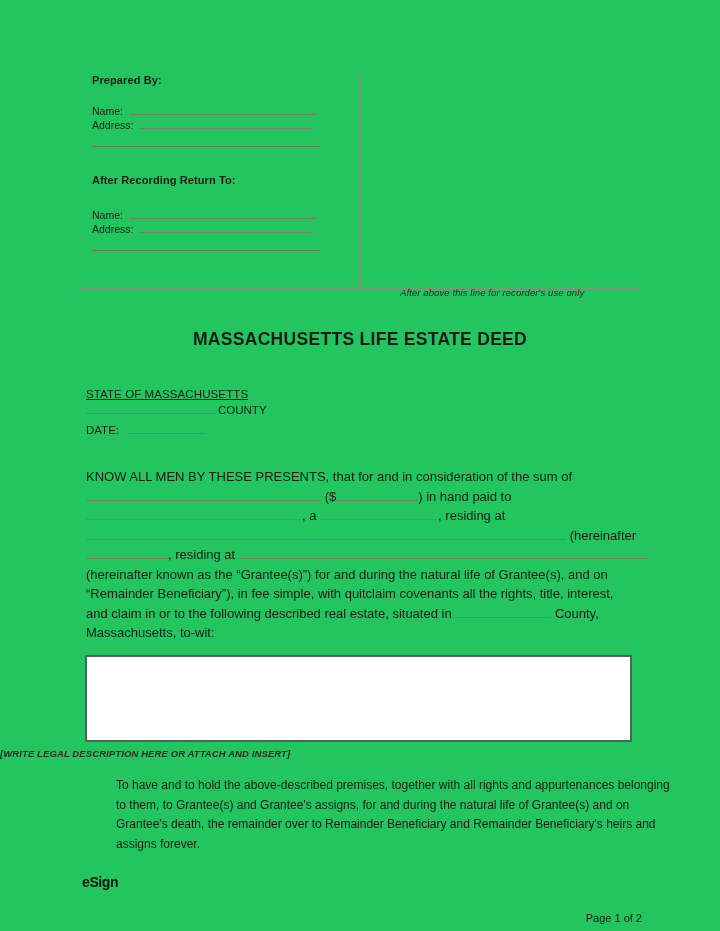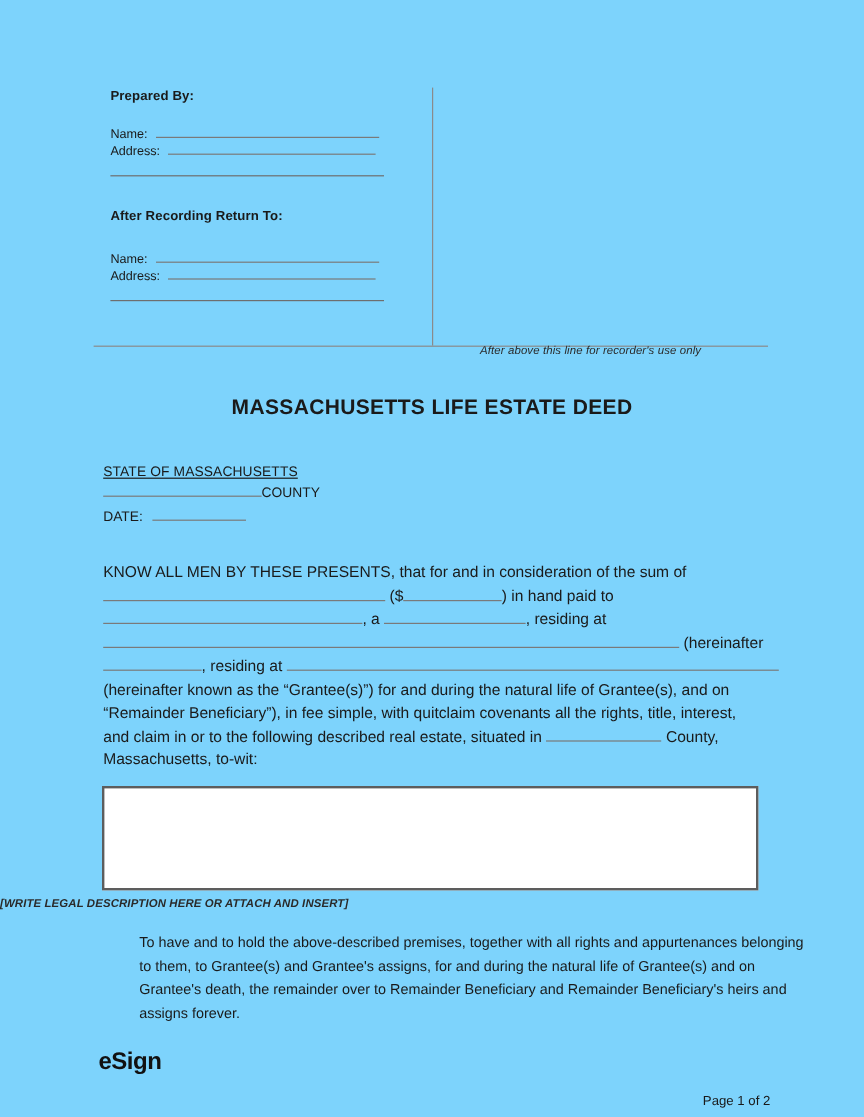--- a/index.html
+++ b/index.html
@@ -14,21 +14,21 @@
     position: relative;
     font-family: "Liberation Sans", sans-serif;
     color: #1a1a1a;
     -webkit-font-smoothing: antialiased;
   }
   .page {
     position: absolute;
     left: 0; top: 0;
     width: 720px;
     height: 931px;
-    background: #7dd3fc;
+    background: #22c55e;
     overflow: hidden;
   }
 
   
   .recorder-block {
     position: absolute;
     left: 78px;
     top: 66px;
     width: 562px;
     height: 224px;
@@ -174,21 +174,21 @@
     font-size: 12px;
     line-height: 19.5px;
     margin-left: 30px;
   }
 
   
   .footer-logo {
     position: absolute;
     left: 82px;
     top: 874px;
-    font-size: 20px;
+    font-size: 14px;
     font-weight: bold;
     letter-spacing: -0.4px;
     color: #111111;
   }
   .footer-page {
     position: absolute;
     right: 78px;
     top: 912px;
     font-size: 11px;
     color: #1a1a1a;

